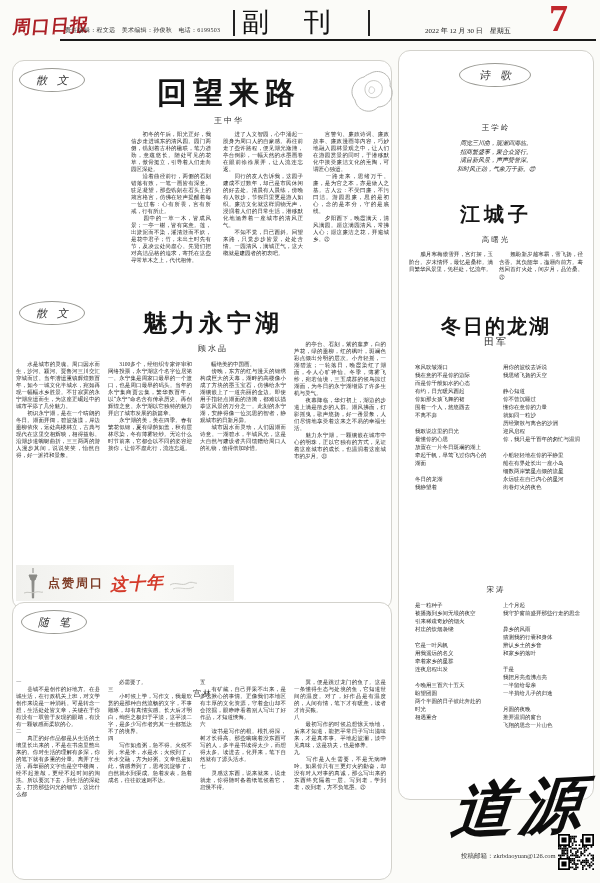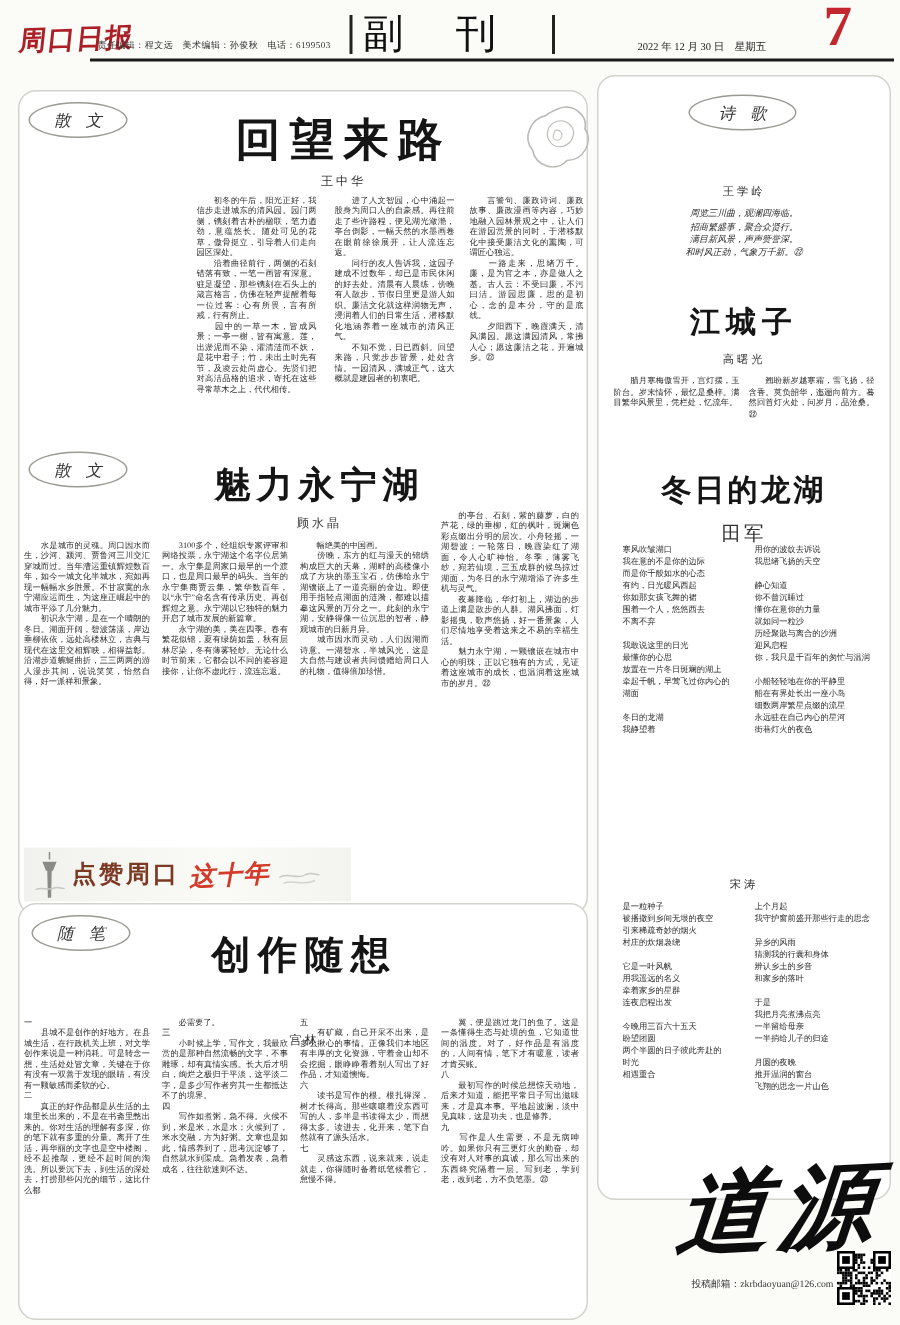--- a/index.html
+++ b/index.html
@@ -31,21 +31,21 @@
            overflow:hidden;color:#2b2b2b;}
   .poem-lines{text-align:center;font-size:6px;line-height:8.5px;font-style:italic;
               white-space:pre-line;color:#2b2b2b;}
   .poemcol{font-size:5.5px;line-height:8px;white-space:pre-line;overflow:hidden;color:#2b2b2b;}
   .cicol{font-size:5.5px;line-height:7.5px;text-align:justify;white-space:pre-line;
          overflow:hidden;color:#2b2b2b;}
   
   .banner{left:3px;top:504px;width:218px;height:36px;overflow:hidden;
           background:linear-gradient(90deg,#f1f1ee 0%,#fafaf7 60%,#f3f3f0 100%);
           display:flex;align-items:center;}
-  .banner-main{font-size:16px;font-weight:700;color:#7c3a24;letter-spacing:2px;margin-left:4px;font-family:Liberation Serif, serif;}
+  .banner-main{font-size:12px;font-weight:700;color:#7c3a24;letter-spacing:2px;margin-left:4px;font-family:Liberation Serif, serif;}
   .banner-year{font-size:17px;font-weight:700;color:#d43a2a;font-style:italic;
                letter-spacing:1px;margin-left:6px;transform:rotate(-3deg);}
   
   .calligraphy{left:452px;top:776px;width:150px;font-size:62px;font-weight:700;color:#0d0d0d;
                letter-spacing:6px;transform:skewX(-8deg) rotate(-3deg);font-style:italic;line-height:1;}
   .email{left:461px;top:852px;font-size:6.5px;color:#333;}
   #qr{left:558px;top:834px;width:36px;height:36px;}
 </style>
 </head>
 <body>
@@ -107,21 +107,20 @@
       <path d="M2 12 C8 8 14 14 20 10 C24 8 28 11 29 10" fill="none" stroke="#c9c9c4" stroke-width="1"></path>
       <path d="M5 16 C11 13 18 18 26 14" fill="none" stroke="#d4d4cf" stroke-width="1"></path>
     </svg>
   </div>
 </div>
 
 <div class="abs block" id="block-suibi">
   <div class="abs badge" style="left:8px;top:7px;">
     <span>随笔</span>
   </div>
-  <div class="abs a-title" style="left:40px;top:16px;width:300px;font-size:26px;letter-spacing:5px;">创作随想</div>
   <div class="abs byline" style="left:40px;top:56px;width:300px;margin-top:29px;">宫林</div>
   <div class="abs bodycol" style="left:3px;top:76px;width:84px;height:192px;">一
 　　县城不是创作的好地方。在县城生活，在行政机关上班，对文学创作来说是一种消耗。可是转念一想，生活处处皆文章，关键在于你有没有一双善于发现的眼睛，有没有一颗敏感而柔软的心。
 二
 　　真正的好作品都是从生活的土壤里长出来的，不是在书斋里憋出来的。你对生活的理解有多深，你的笔下就有多重的分量。离开了生活，再华丽的文字也是空中楼阁，经不起推敲，更经不起时间的淘洗。所以要沉下去，到生活的深处去，打捞那些闪光的细节，这比什么都</div>
   <div class="abs bodycol" style="left:95px;top:76px;width:84px;height:192px;">　　必需要了。
 三
 　　小时候上学，写作文，我最欣赏的是那种自然流畅的文字，不事雕琢，却有真情实感。长大后才明白，绚烂之极归于平淡，这平淡二字，是多少写作者穷其一生都抵达不了的境界。
 四
 　　写作如煮粥，急不得。火候不到，米是米，水是水；火候到了，米水交融，方为好粥。文章也是如此，情感养到了，思考沉淀够了，自然就水到渠成。急着发表，急着成名，往往欲速则不达。</div>
@@ -147,21 +146,21 @@
 招商繁盛事，聚合众贤行。
 满目新风景，声声赞誉深。
 和时风正劲，气象万千新。㉒</div>
 
   <div class="abs a-title" style="left:4px;top:150px;width:186px;font-size:20px;letter-spacing:4px;">江城子</div>
   <div class="abs byline" style="left:4px;top:184px;width:186px;font-size:7.5px;">高曙光</div>
   <div class="abs cicol" style="left:10px;top:200px;width:84px;height:48px;">　　腊月寒梅傲雪开，宫灯摆，玉阶台。岁末情怀，最忆是桑梓。满目繁华风景里，凭栏处，忆流年。</div>
   <div class="abs cicol" style="left:100px;top:200px;width:84px;height:48px;">　　翘盼新岁越寒霜，雪飞扬，径含香。莫负韶华，迤逦向前方。蓦然回首灯火处，问岁月，品沧桑。㉒</div>
 
   <div class="abs a-title" style="left:4px;top:262px;width:186px;font-size:20px;letter-spacing:2px;">冬日的龙湖</div>
-  <div class="abs byline" style="left:4px;top:296px;width:186px;font-size:13px;">田军</div>
+  <div class="abs byline" style="left:4px;top:284px;width:186px;font-size:10px;">田军</div>
   <div class="abs poemcol" style="left:16px;top:312px;width:80px;height:184px;">寒风吹皱湖口
 我在意的不是你的边际
 而是你千般如水的心态
 有约，日光暖风西起
 你如那女孩飞舞的裙
 围着一个人，悠悠西去
 不离不弃
 
 我敢说这里的日光
 最懂你的心思

